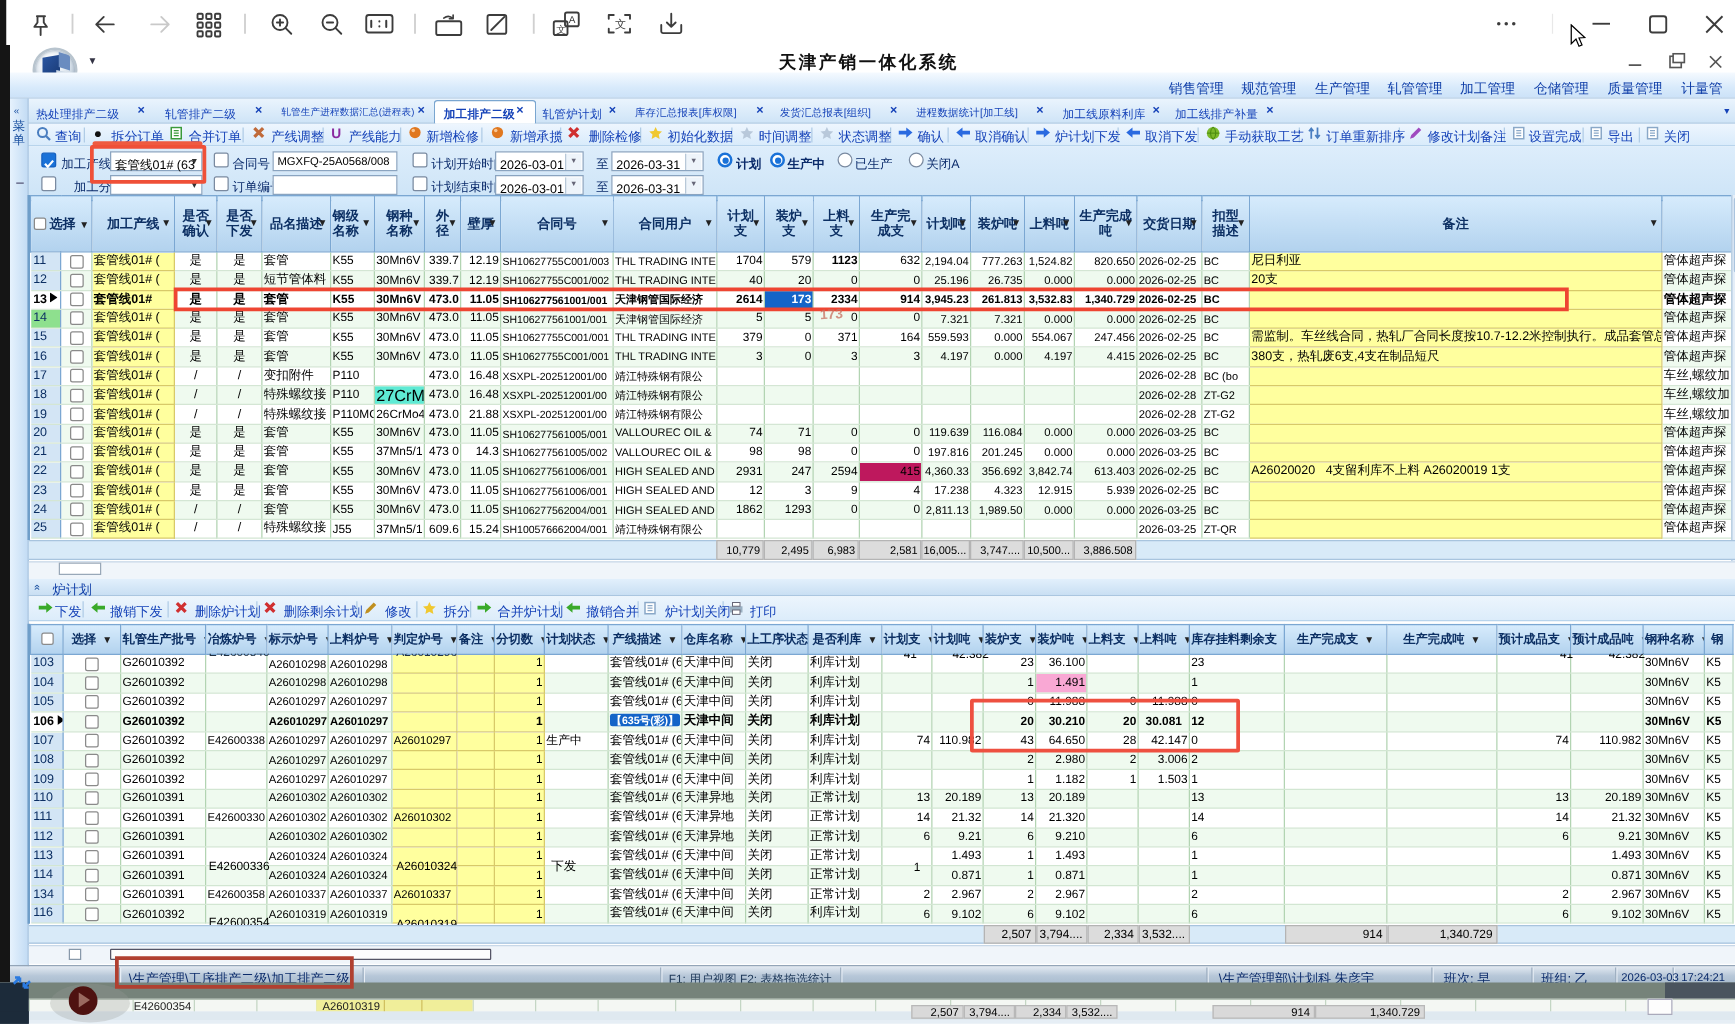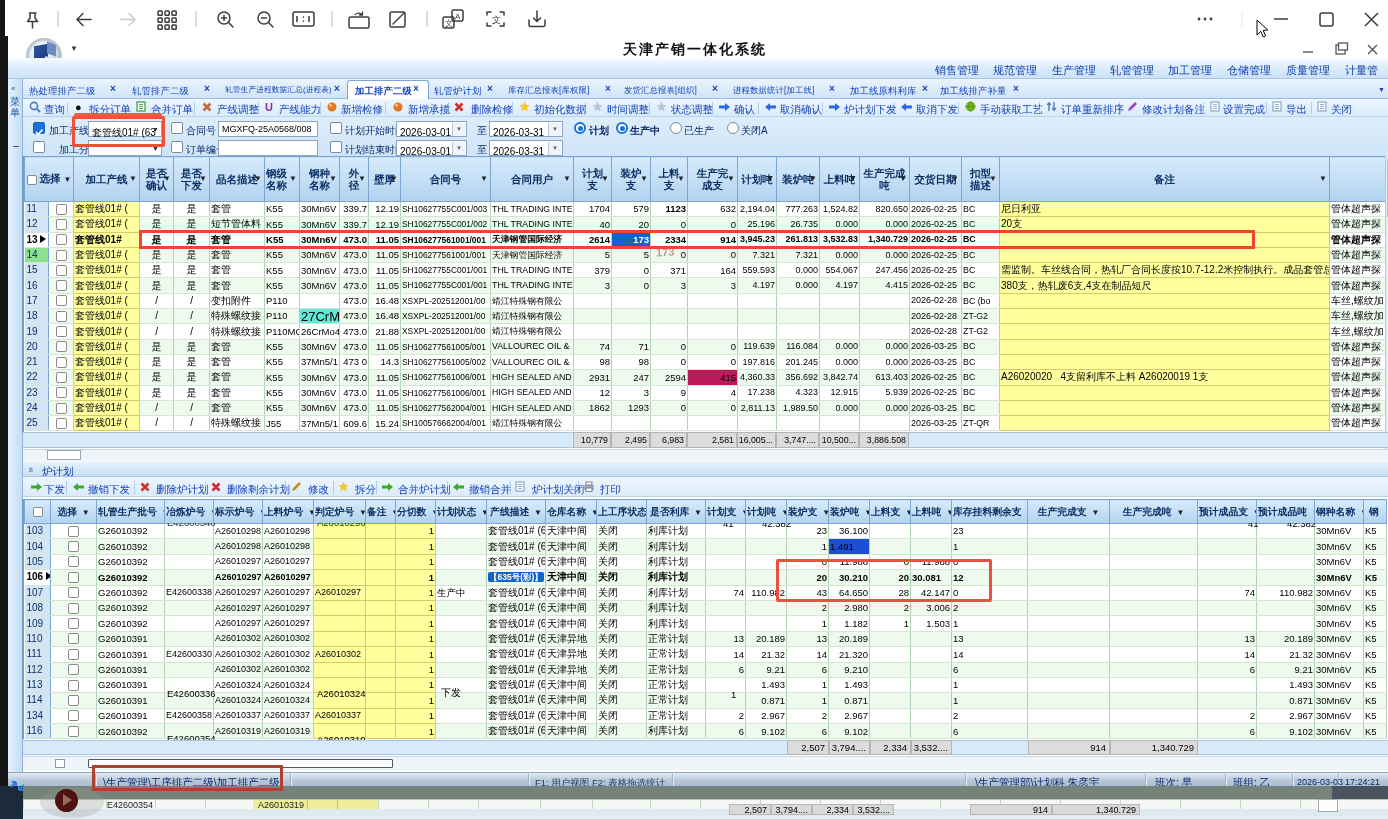--- a/index.html
+++ b/index.html
@@ -924,21 +924,21 @@
             <td style="background:#ffff9e;border-right:1px solid #d8c969;border-bottom:1px solid #d8c969;font-size:9.5px"></td>
             <td style="background:#ffff9e;border-right:1px solid #d8c969;border-bottom:1px solid #d8c969;text-align:right;font-size:9.5px">1</td>
             <td style="background:#effaef;border-right:1px solid #b2d4b2;border-bottom:1px solid #d2e6d2;font-size:9.5px"></td>
             <td style="background:#effaef;border-right:1px solid #b2d4b2;border-bottom:1px solid #d2e6d2;font-size:10px">套管线01# (6</td>
             <td style="background:#effaef;border-right:1px solid #b2d4b2;border-bottom:1px solid #d2e6d2;font-size:10px">天津中间</td>
             <td style="background:#effaef;border-right:1px solid #b2d4b2;border-bottom:1px solid #d2e6d2;font-size:10px">关闭</td>
             <td style="background:#effaef;border-right:1px solid #b2d4b2;border-bottom:1px solid #d2e6d2;font-size:10px">利库计划</td>
             <td style="background:#effaef;border-right:1px solid #b2d4b2;border-bottom:1px solid #d2e6d2;text-align:right;font-size:9.5px"></td>
             <td style="background:#effaef;border-right:1px solid #b2d4b2;border-bottom:1px solid #d2e6d2;text-align:right;font-size:9.5px"></td>
             <td style="background:#effaef;border-right:1px solid #b2d4b2;border-bottom:1px solid #d2e6d2;text-align:right;font-size:9.5px">1</td>
-            <td style="background:#1d4ed8;border-right:1px solid #b2d4b2;border-bottom:1px solid #d2e6d2;text-align:left;font-size:9.5px">1.491</td>
+            <td style="background:#f9a8d4;border-right:1px solid #b2d4b2;border-bottom:1px solid #d2e6d2;text-align:right;font-size:9.5px">1.491</td>
             <td style="background:#effaef;border-right:1px solid #b2d4b2;border-bottom:1px solid #d2e6d2;text-align:right;font-size:9.5px"></td>
             <td style="background:#effaef;border-right:1px solid #b2d4b2;border-bottom:1px solid #d2e6d2;text-align:right;font-size:9.5px"></td>
             <td style="background:#effaef;border-right:1px solid #b2d4b2;border-bottom:1px solid #d2e6d2;text-align:left;font-size:9.5px">1</td>
             <td style="background:#effaef;border-right:1px solid #b2d4b2;border-bottom:1px solid #d2e6d2;text-align:right;font-size:9.5px"></td>
             <td style="background:#effaef;border-right:1px solid #b2d4b2;border-bottom:1px solid #d2e6d2;text-align:right;font-size:9.5px"></td>
             <td style="background:#effaef;border-right:1px solid #b2d4b2;border-bottom:1px solid #d2e6d2;text-align:right;font-size:9.5px"></td>
             <td style="background:#effaef;border-right:1px solid #b2d4b2;border-bottom:1px solid #d2e6d2;text-align:right;font-size:9.5px"></td>
             <td style="background:#effaef;border-right:1px solid #b2d4b2;border-bottom:1px solid #d2e6d2;font-size:9.5px">30Mn6V</td>
             <td style="background:#effaef;border-right:1px solid #b2d4b2;border-bottom:1px solid #d2e6d2;font-size:9.5px">K5</td>
           </tr>
@@ -986,21 +986,21 @@
             <td style="background:#effaef;border-right:1px solid #b2d4b2;border-bottom:1px solid #d2e6d2;font-size:9.5px"></td>
             <td style="background:#effaef;border-right:1px solid #b2d4b2;border-bottom:1px solid #d2e6d2;font-size:10px"><span style="background:#1464c8;color:#fff;border-radius:2px;padding:0 1px;font-size:8.5px">【635号(彩)】</span><span style="font-weight:bold"></span></td>
             <td style="background:#effaef;border-right:1px solid #b2d4b2;border-bottom:1px solid #d2e6d2;font-size:10px">天津中间</td>
             <td style="background:#effaef;border-right:1px solid #b2d4b2;border-bottom:1px solid #d2e6d2;font-size:10px">关闭</td>
             <td style="background:#effaef;border-right:1px solid #b2d4b2;border-bottom:1px solid #d2e6d2;font-size:10px">利库计划</td>
             <td style="background:#effaef;border-right:1px solid #b2d4b2;border-bottom:1px solid #d2e6d2;text-align:right;font-size:9.5px"></td>
             <td style="background:#effaef;border-right:1px solid #b2d4b2;border-bottom:1px solid #d2e6d2;text-align:right;font-size:9.5px"></td>
             <td style="background:#effaef;border-right:1px solid #b2d4b2;border-bottom:1px solid #d2e6d2;text-align:right;font-size:9.5px">20</td>
             <td style="background:#effaef;border-right:1px solid #b2d4b2;border-bottom:1px solid #d2e6d2;text-align:right;font-size:9.5px">30.210</td>
             <td style="background:#effaef;border-right:1px solid #b2d4b2;border-bottom:1px solid #d2e6d2;text-align:right;font-size:9.5px">20</td>
-            <td style="background:#effaef;border-right:1px solid #b2d4b2;border-bottom:1px solid #d2e6d2;text-align:left;font-size:9.5px">30.081</td>
+            <td style="background:#effaef;border-right:1px solid #b2d4b2;border-bottom:1px solid #d2e6d2;text-align:center;font-size:9.5px">30.081</td>
             <td style="background:#effaef;border-right:1px solid #b2d4b2;border-bottom:1px solid #d2e6d2;text-align:left;font-size:9.5px">12</td>
             <td style="background:#effaef;border-right:1px solid #b2d4b2;border-bottom:1px solid #d2e6d2;text-align:right;font-size:9.5px"></td>
             <td style="background:#effaef;border-right:1px solid #b2d4b2;border-bottom:1px solid #d2e6d2;text-align:right;font-size:9.5px"></td>
             <td style="background:#effaef;border-right:1px solid #b2d4b2;border-bottom:1px solid #d2e6d2;text-align:right;font-size:9.5px"></td>
             <td style="background:#effaef;border-right:1px solid #b2d4b2;border-bottom:1px solid #d2e6d2;text-align:right;font-size:9.5px"></td>
             <td style="background:#effaef;border-right:1px solid #b2d4b2;border-bottom:1px solid #d2e6d2;font-size:9.5px">30Mn6V</td>
             <td style="background:#effaef;border-right:1px solid #b2d4b2;border-bottom:1px solid #d2e6d2;font-size:9.5px">K5</td>
           </tr>
           <tr style="height:15.4px;">
             <td style="background:#d3e5f5;border-bottom:1px solid #d2e6d2;color:#0c2f63;font-size:10px;padding-left:2px;border-right:1px solid #7ba7d2">107</td>

